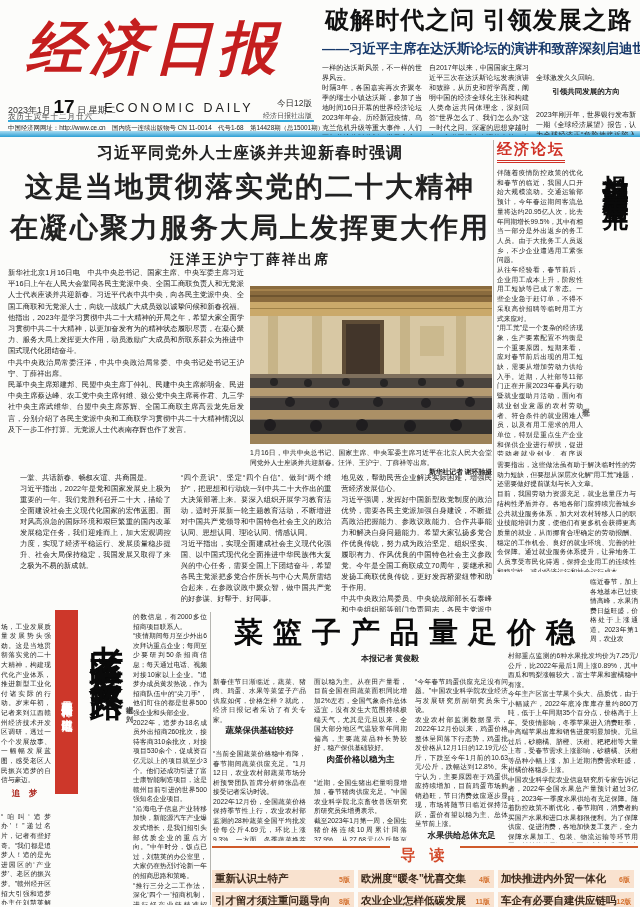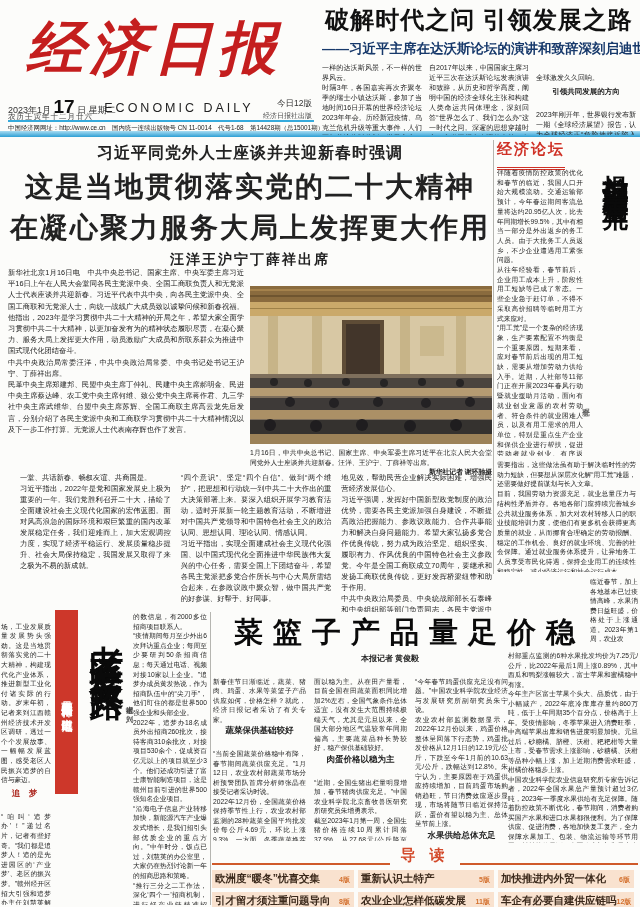--- a/index.html
+++ b/index.html
@@ -40,21 +40,21 @@
   .caption { position:absolute; left:242px; top:308px; width:242px; font-size:6.8px; line-height:9.6px; text-align:justify; }
   .credit { text-align:right; font-weight:bold; }
   .lead-lower { position:absolute; left:12px; top:332px; width:472px; height:140px; display:flex; gap:10px; overflow:hidden; }
   .lead-lc { flex:1; font-size:7.3px; line-height:11px; text-align:justify; white-space:pre-line; }
 
   .vrule-main { position:absolute; left:493px; top:140px; width:1px; height:434px; background:#b5b5b0; }
 
   
   .ef { position:absolute; left:497px; top:140px; width:139px; height:436px; }
   .ef-label { display:inline-block; color:#cf3126; font-size:15px; font-weight:900; letter-spacing:2px;
-    border-bottom:3px double #cf3126; padding-bottom:8px; }
+    border-bottom:3px double #cf3126; padding-bottom:1px; }
   .ef-body { position:absolute; left:0; top:28px; width:86px; height:288px; font-size:6.7px; line-height:9.7px;
     text-align:justify; white-space:pre-line; overflow:hidden; }
   .ef-vhead { position:absolute; right:2px; top:14px; height:316px; writing-mode:vertical-rl; text-orientation:upright;
     font-size:26px; font-weight:900; letter-spacing:3px; color:#0a0a0a; }
   .ef-author { position:absolute; right:46px; top:262px; writing-mode:vertical-rl; text-orientation:upright;
     font-size:8px; color:#555; }
   .ef-wide { position:absolute; left:0; top:320px; width:139px; height:112px; font-size:6.7px; line-height:9.7px;
     text-align:justify; white-space:pre-line; overflow:hidden; }
 
   
@@ -80,21 +80,21 @@
   .bk-cols { position:absolute; left:213px; top:667px; width:295px; height:174px; display:flex; gap:8px; overflow:hidden; }
   .bk-col { flex:1; font-size:6.7px; line-height:9.5px; text-align:justify; white-space:pre-line; }
   .bk-sub { text-align:center; font-weight:bold; font-size:8.5px; margin:2px 0 4px; white-space:nowrap; }
   .bk-c4top { position:absolute; left:590px; top:577px; width:48px; height:72px; font-size:6.7px; line-height:9.5px;
     text-align:justify; white-space:pre-line; overflow:hidden; }
   .bk-c4 { position:absolute; left:508px; top:651px; width:130px; height:192px; font-size:6.7px; line-height:9.5px;
     text-align:justify; white-space:pre-line; overflow:hidden; }
 
   
   .guide { position:absolute; left:212px; top:846px; width:426px; height:58px; }
-  .guide-head { display:flex; align-items:flex-end; gap:10px; }
+  .guide-head { display:flex; align-items:flex-start; gap:10px; }
   .guide-line { flex:1; height:2px; background:#cf5a2a; }
   .guide-title { color:#d3492a; font-size:15px; font-weight:900; letter-spacing:5px; }
   .guide-grid { margin-top:5px; display:grid; grid-template-columns:146px 140px 140px; gap:4px 0; }
   .guide-item { display:flex; justify-content:space-between; align-items:baseline; background:#f9e2cf;
     padding:2px 4px 2px 3px; margin-right:4px; }
   .guide-label { font-size:10.5px; font-weight:bold; color:#3c2a1c; white-space:nowrap; }
   .guide-page { font-size:7px; color:#d3702e; font-weight:bold; white-space:nowrap; }
 </style>
 </head>
 <body>
@@ -261,28 +261,28 @@
 综合预计，短期内水果价格仍有上涨空间，不过由于总体供给充足，价格大幅上涨的可能性不大。</div>
 
   <div class="guide">
     <div class="guide-head">
       <div class="guide-line"></div>
       <div class="guide-title">导 读</div>
       <div class="guide-line"></div>
     </div>
     <div class="guide-grid">
       <div class="guide-item">
+        <span class="guide-label">重新认识土特产</span>
+        <span class="guide-page">5版</span>
+      </div>
+      <div class="guide-item">
         <span class="guide-label">欧洲度“暖冬”忧喜交集</span>
         <span class="guide-page">4版</span>
       </div>
       <div class="guide-item">
-        <span class="guide-label">重新认识土特产</span>
-        <span class="guide-page">5版</span>
-      </div>
-      <div class="guide-item">
         <span class="guide-label">加快推进内外贸一体化</span>
         <span class="guide-page">6版</span>
       </div>
       <div class="guide-item">
         <span class="guide-label">引才留才须注重问题导向</span>
         <span class="guide-page">8版</span>
       </div>
       <div class="guide-item">
         <span class="guide-label">农业企业怎样低碳发展</span>
         <span class="guide-page">11版</span>

